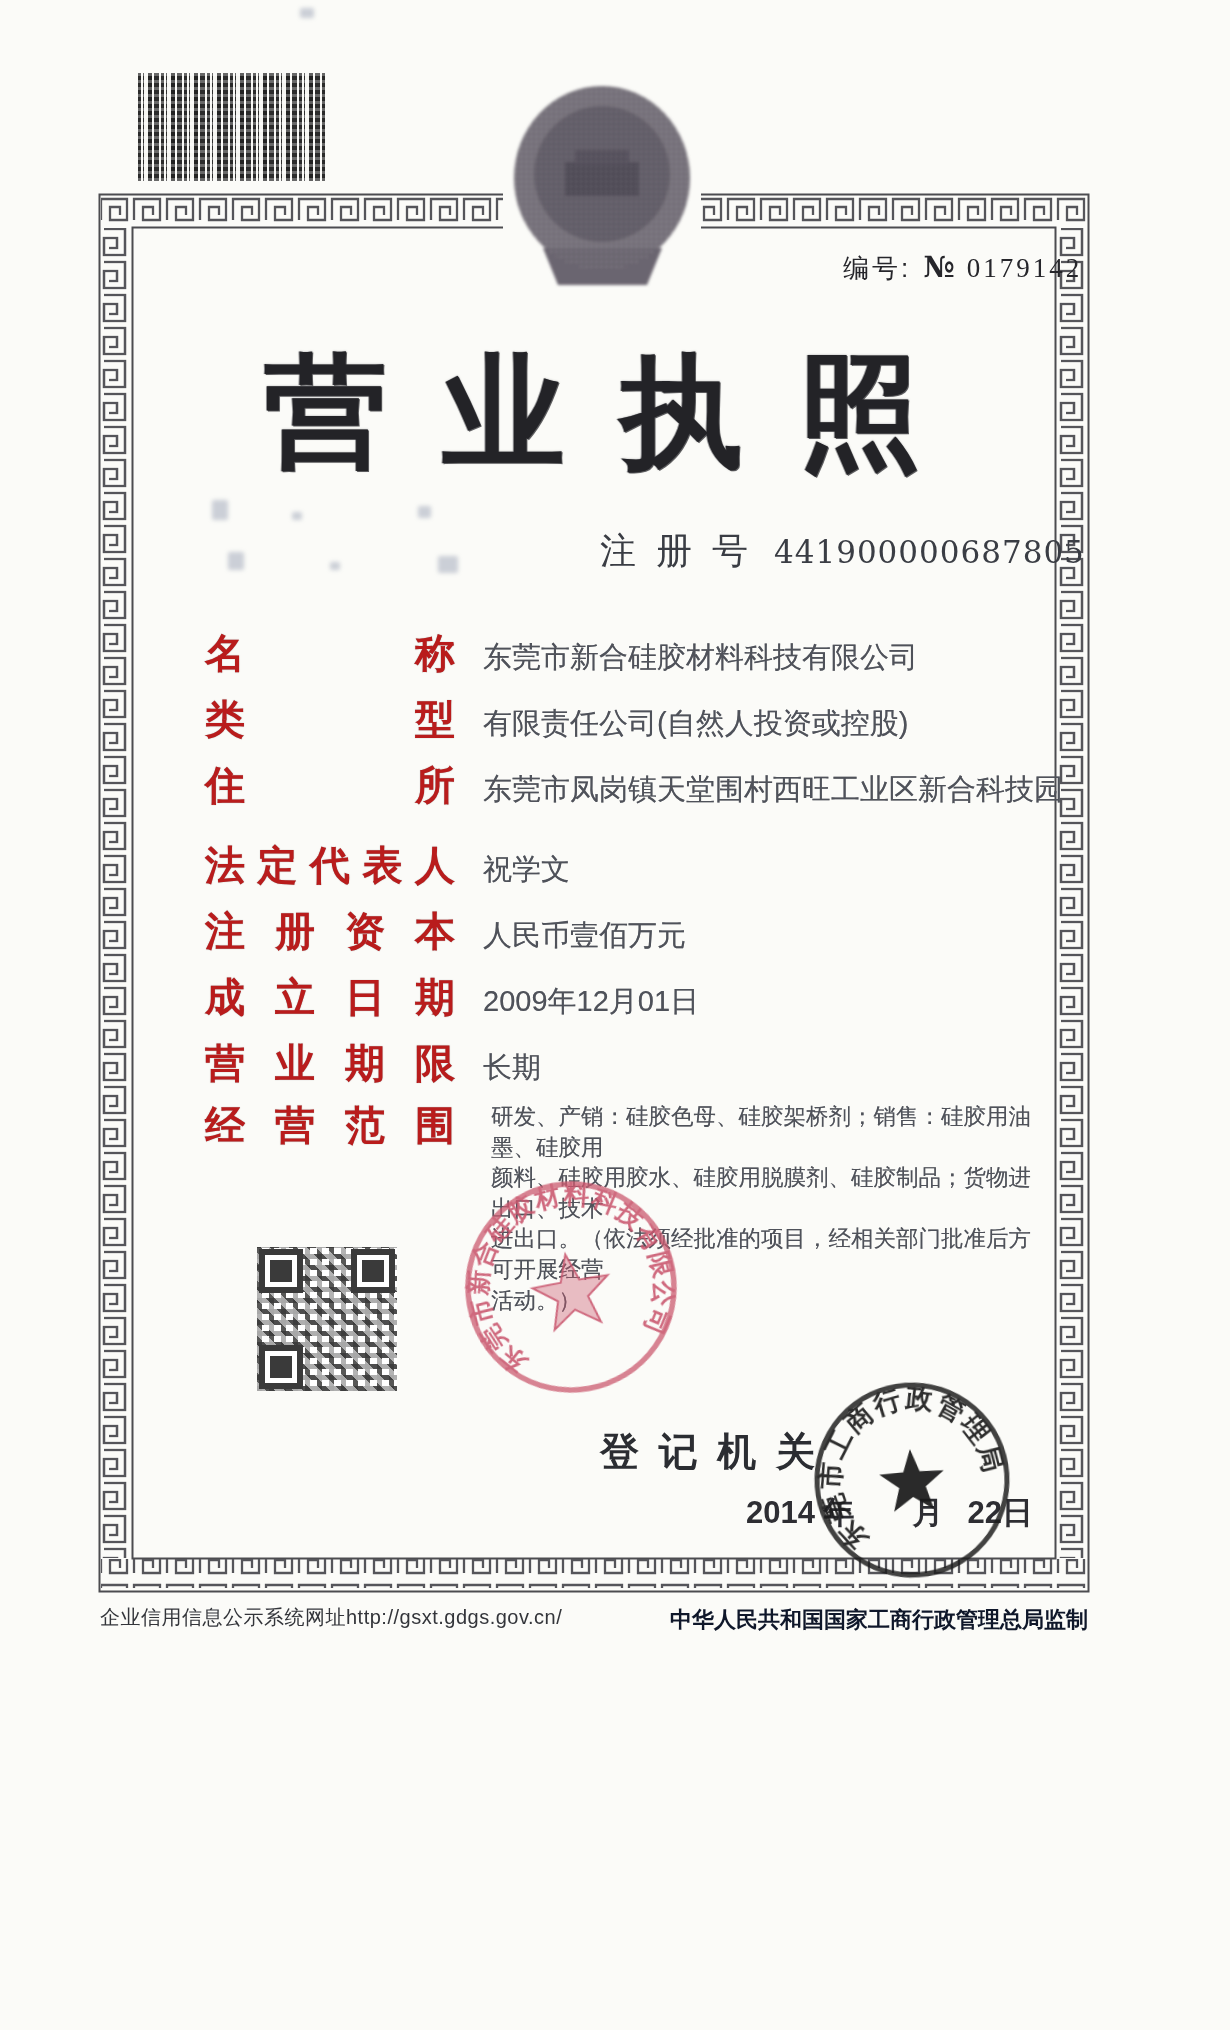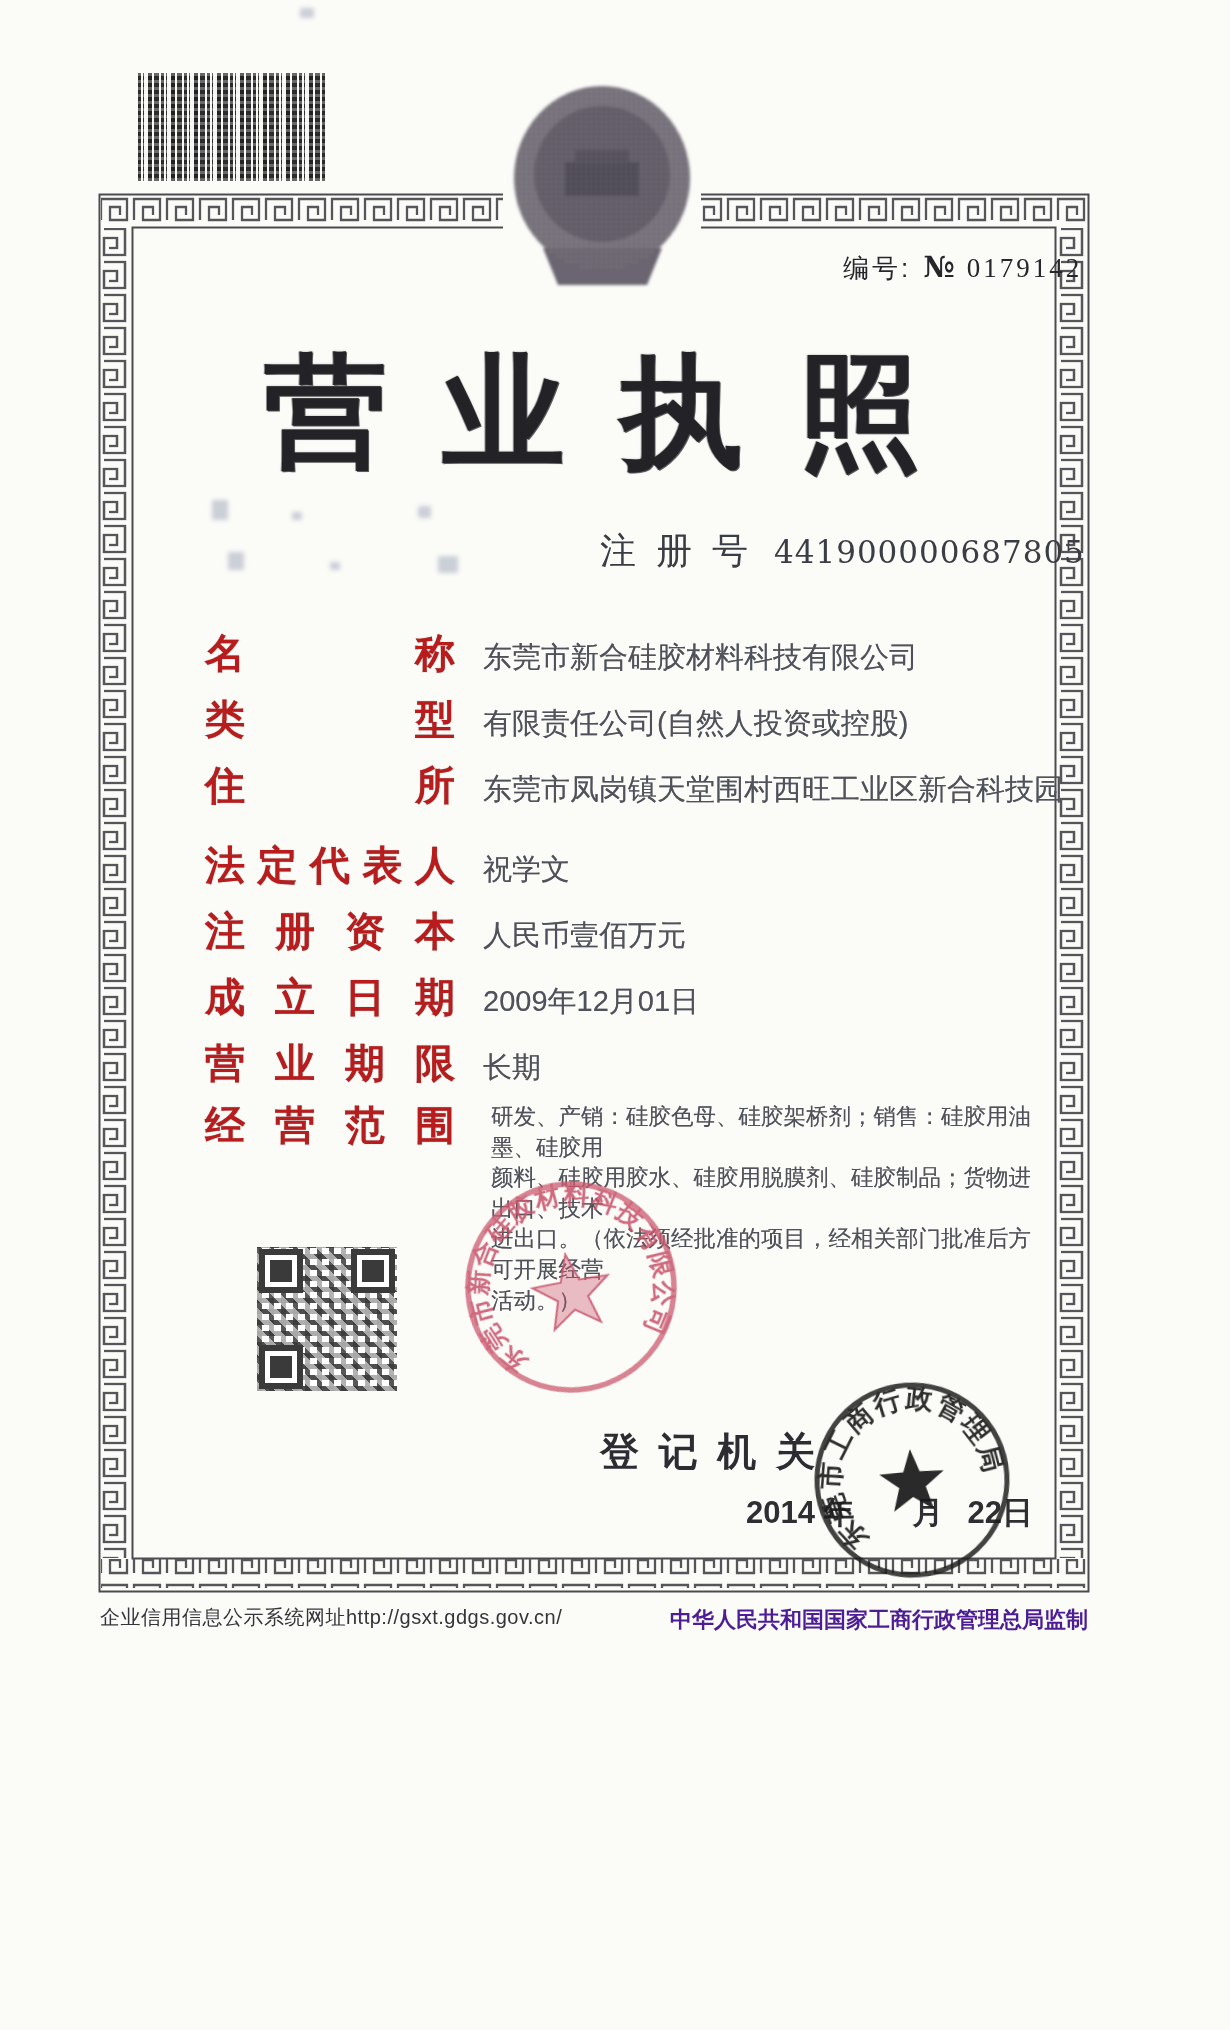--- a/index.html
+++ b/index.html
@@ -123,21 +123,21 @@
   }
   .dateline .y{margin-right:58px;}
   .dateline .m{margin-right:24px;}
 
   
   .footer-left{
     position:absolute;left:100px;top:1604px;font-size:20px;color:#33353a;letter-spacing:.5px;z-index:2;
   }
   .footer-right{
     position:absolute;left:640px;top:1605px;width:448px;text-align:right;
-    font-size:22px;font-weight:600;color:#4c1d95;z-index:2;
+    font-size:22px;font-weight:600;color:#0f172a;z-index:2;
   }
 
   
   .ghost{position:absolute;background:rgba(92,106,140,.30);filter:blur(2px);border-radius:2px;z-index:1;}
   .g1{left:212px;top:500px;width:16px;height:20px;}
   .g2{left:292px;top:512px;width:10px;height:8px;}
   .g3{left:418px;top:506px;width:13px;height:12px;}
   .g4{left:228px;top:552px;width:16px;height:18px;}
   .g5{left:438px;top:556px;width:20px;height:17px;}
   .g6{left:330px;top:562px;width:10px;height:8px;}

